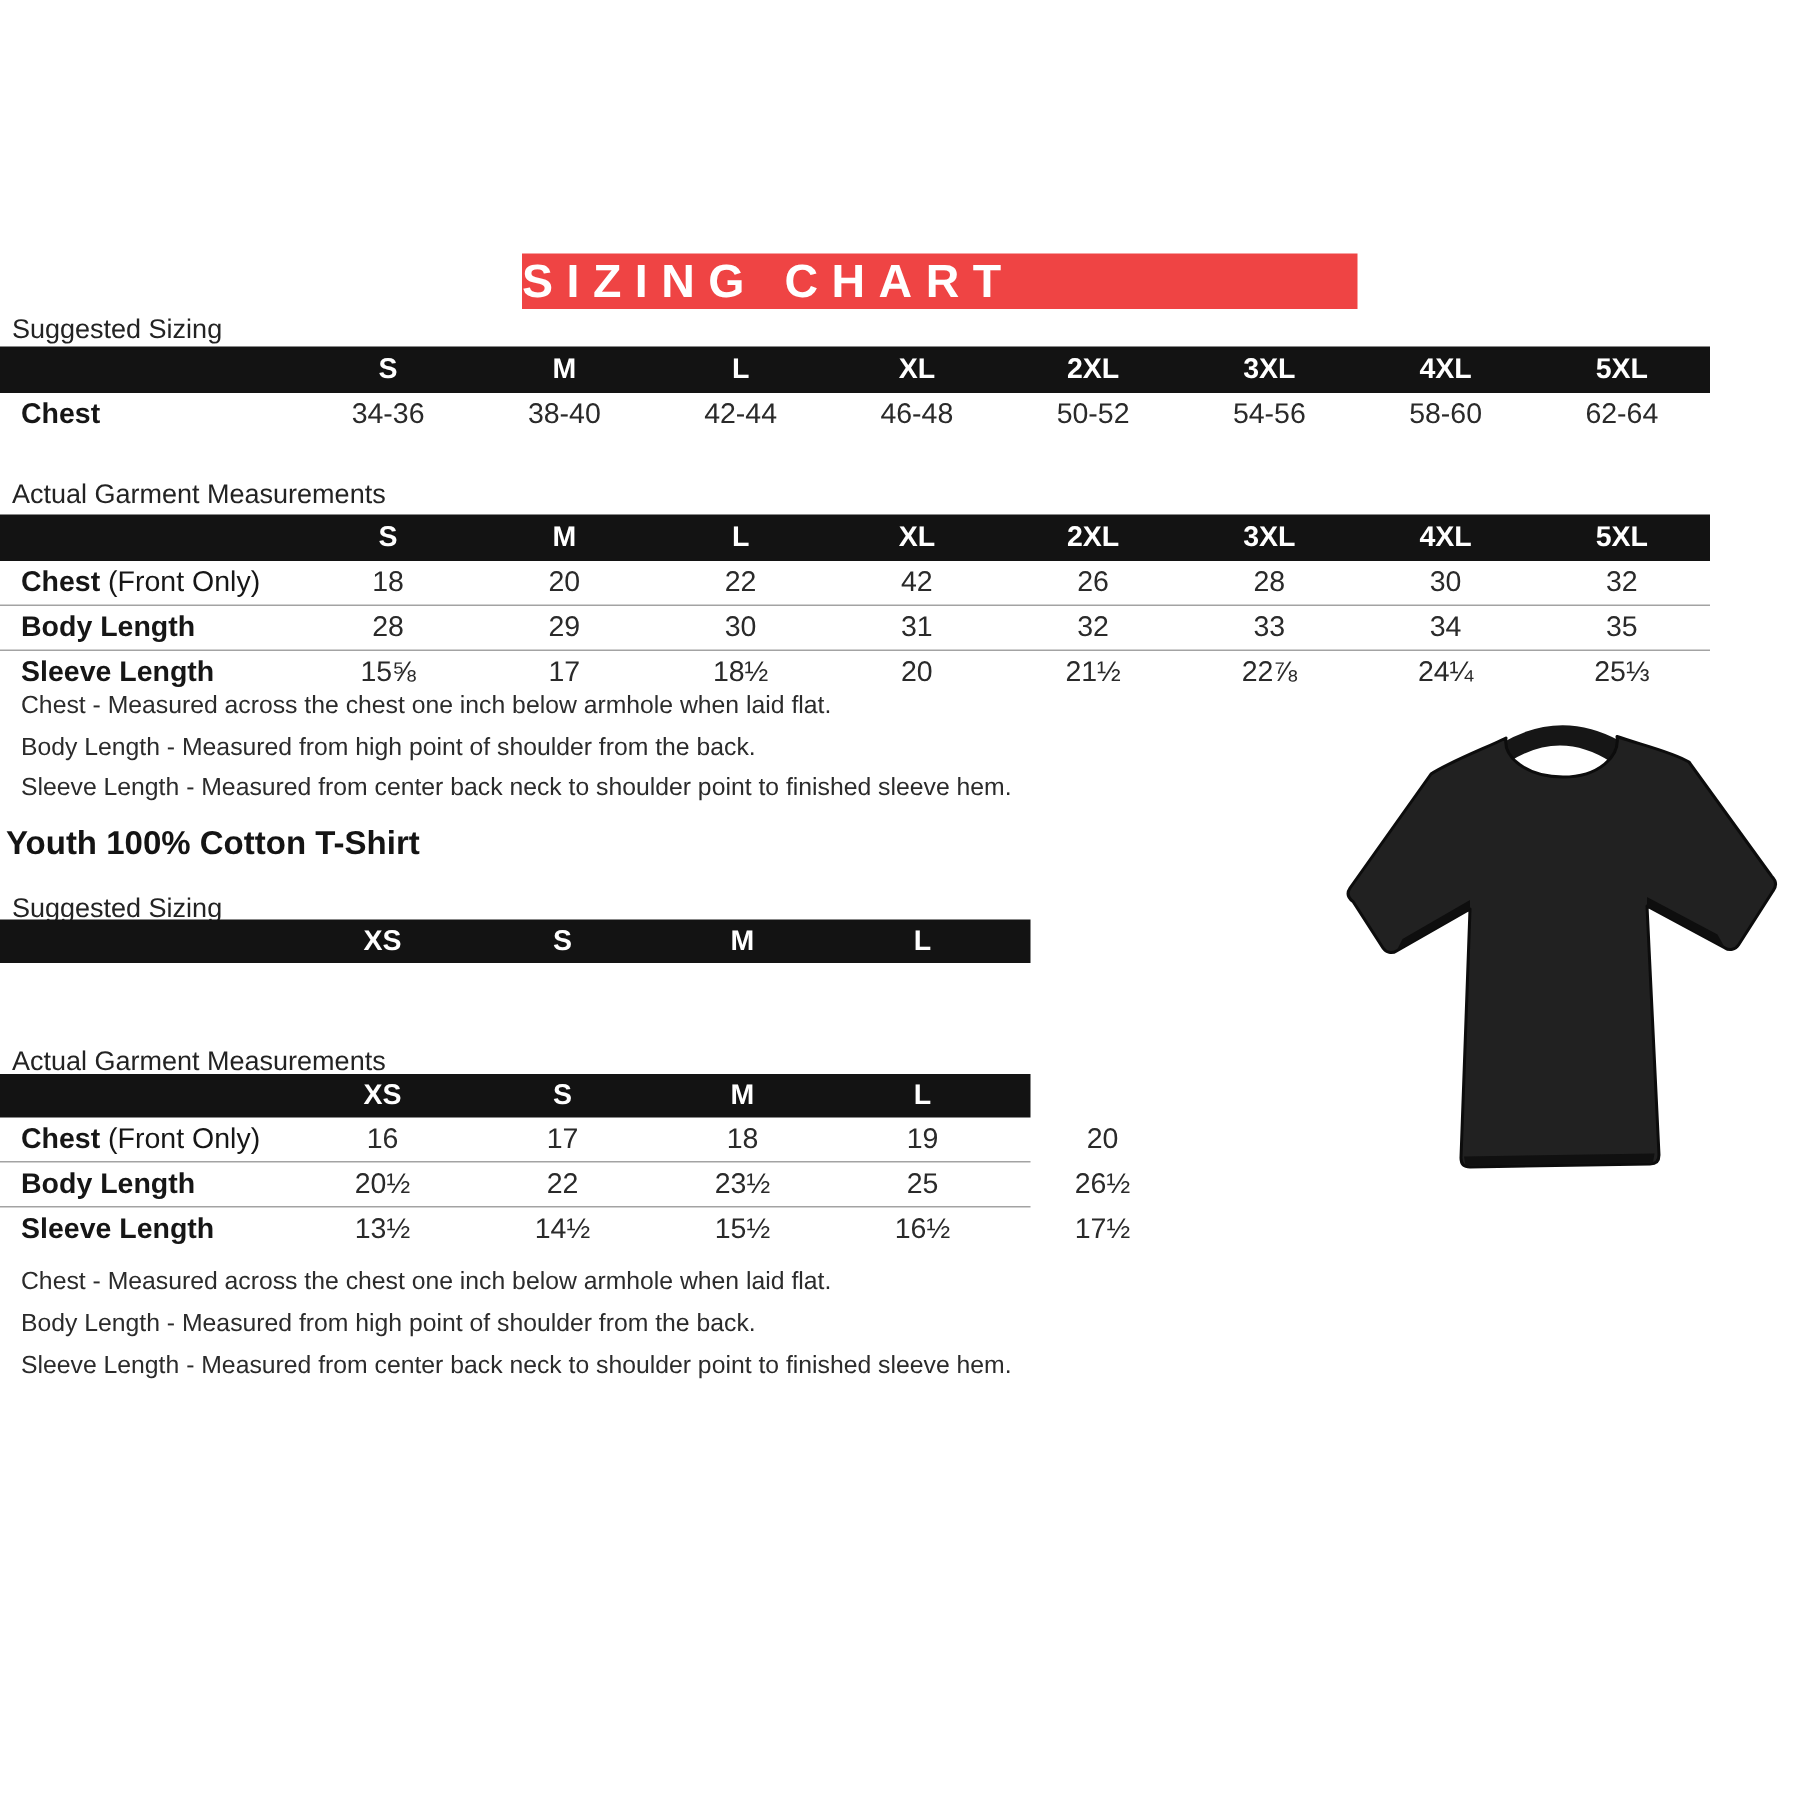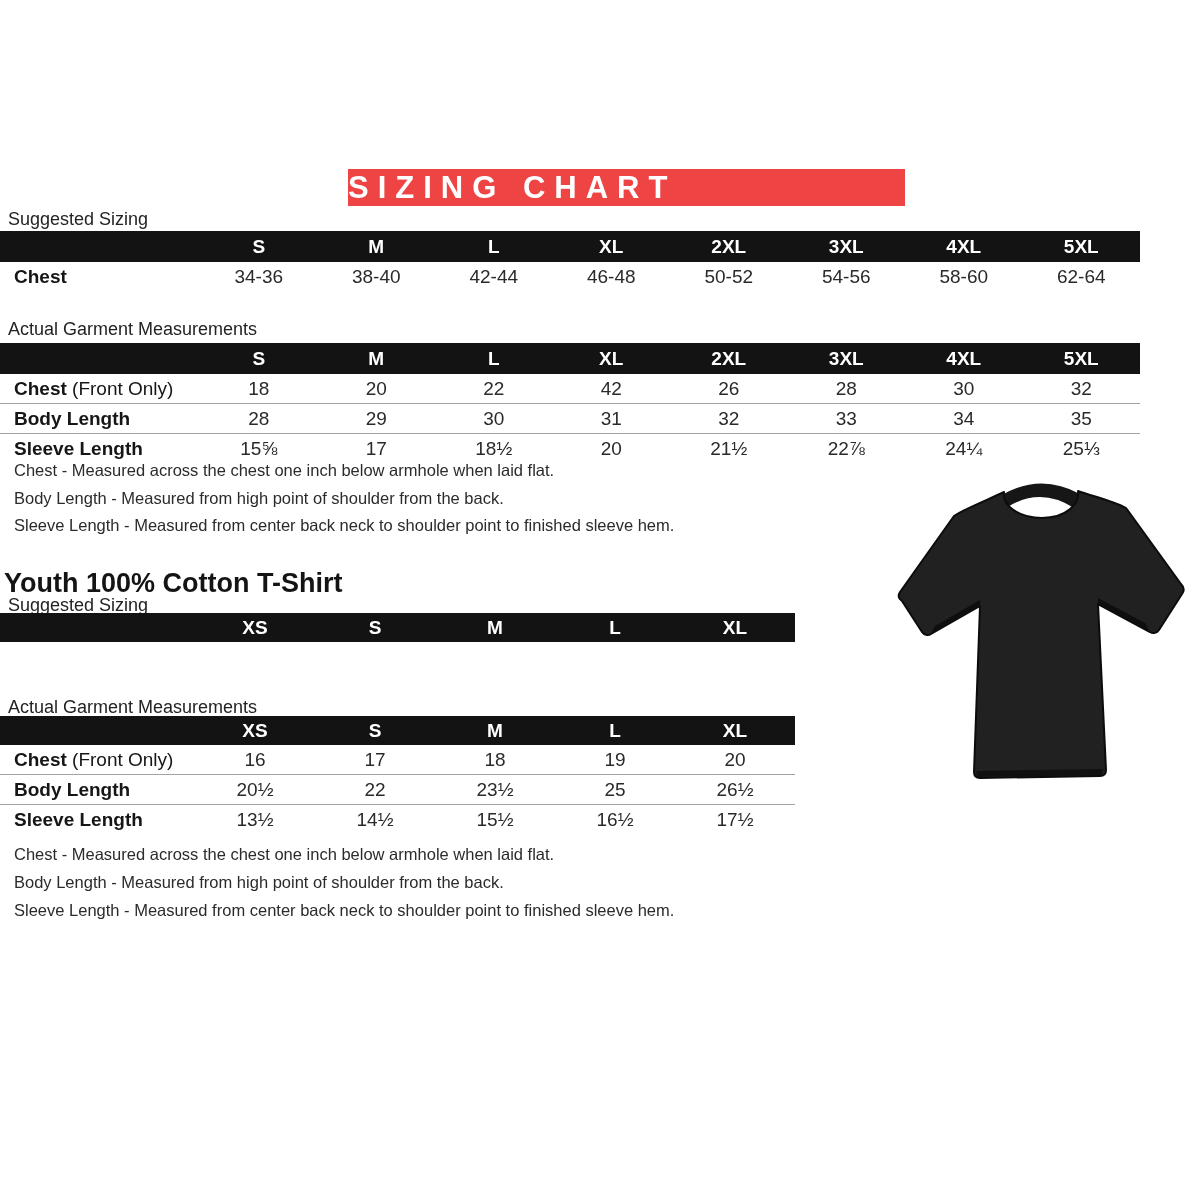--- a/index.html
+++ b/index.html
@@ -8,25 +8,25 @@
     font-family:"Liberation Sans", sans-serif;color:#1f1f1f;
   }
   .abs{position:absolute;}
   .page-title{left:14px;top:164px;font-size:31px;font-weight:400;letter-spacing:.5px;color:#151515;}
   .banner{
     left:348px;top:169px;width:557px;height:37px;background:#ef4444;
     display:flex;align-items:center;justify-content:flex-start;
   }
   .banner span{color:#fff;font-weight:700;font-size:31px;letter-spacing:9px;}
   .section-label{font-size:18px;color:#232323;}
-  .youth-title{left:4px;top:568px;font-size:27px;font-weight:700;color:#141414;}
+  .youth-title{left:4px;top:549px;font-size:22px;font-weight:700;color:#141414;}
 
   .t-head,.t-row{display:grid;align-items:center;}
   .adult .t-head,.adult .t-row{grid-template-columns:200px repeat(8,117.5px);width:1140px;}
-  .youth-t .t-head,.youth-t .t-row{grid-template-columns:195px repeat(5,120px);width:795px;}
+  .youth-t .t-head,.youth-t .t-row{grid-template-columns:195px repeat(5,120px);width:687px;}
   .t-head{background:#131313;height:31px;}
   .t-row{height:29px;}
   .sz{color:#ffffff;font-weight:700;font-size:19px;text-align:center;}
   .val{font-size:19px;text-align:center;color:#2a2a2a;}
   .rlabel{font-size:19px;padding-left:14px;color:#161616;}
   .rlabel .b{font-weight:700;}
   .lined .t-row + .t-row{border-top:1px solid #a3a3a3;}
 
   .notes{font-size:16.5px;line-height:27.5px;color:#2b2b2b;}
   .notes div{white-space:nowrap;}

